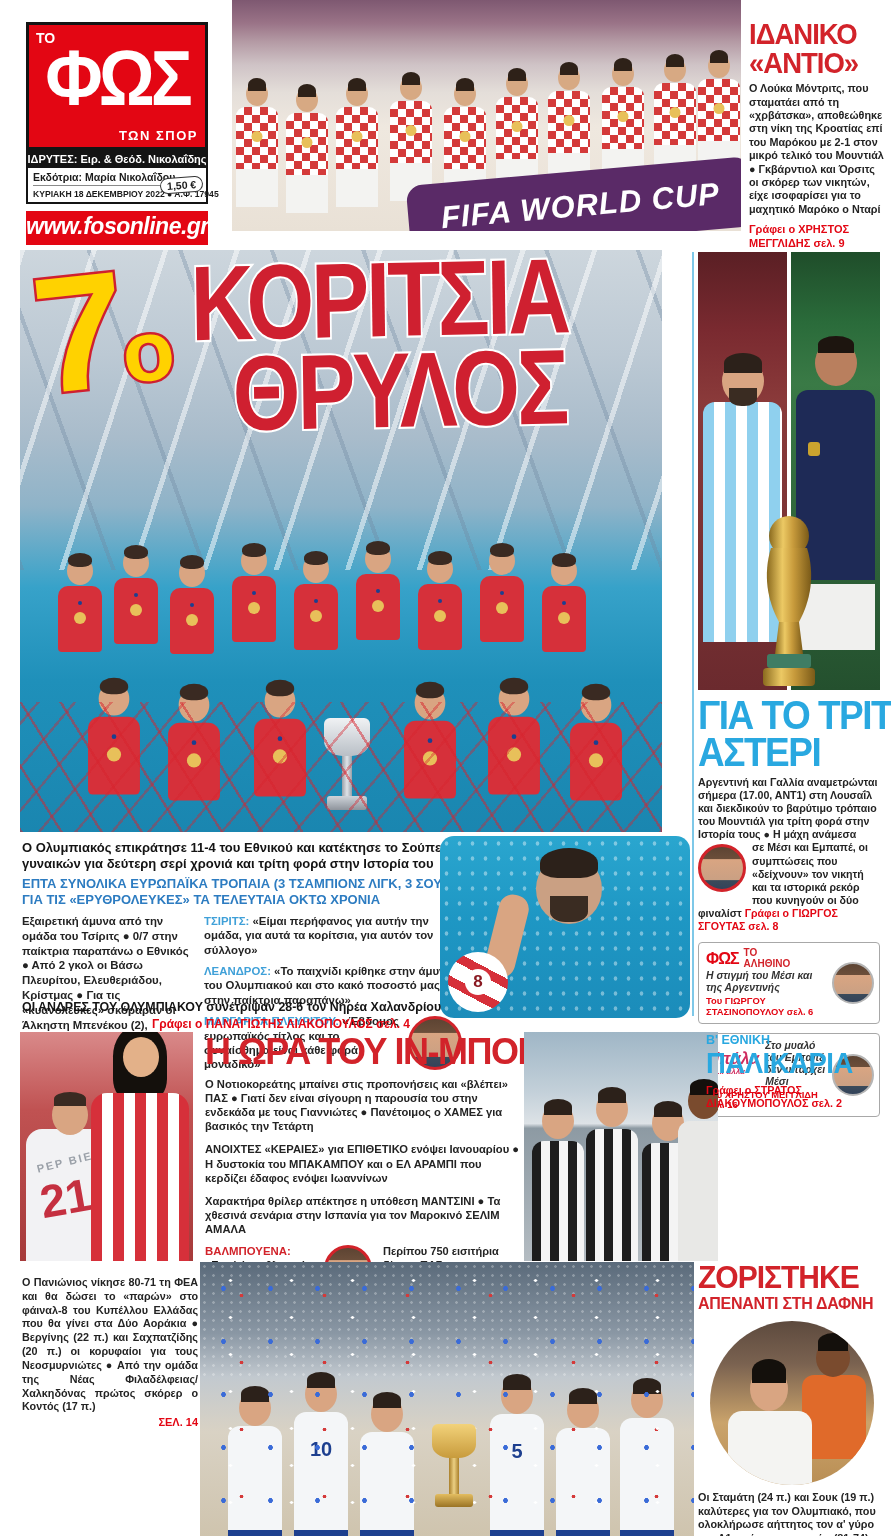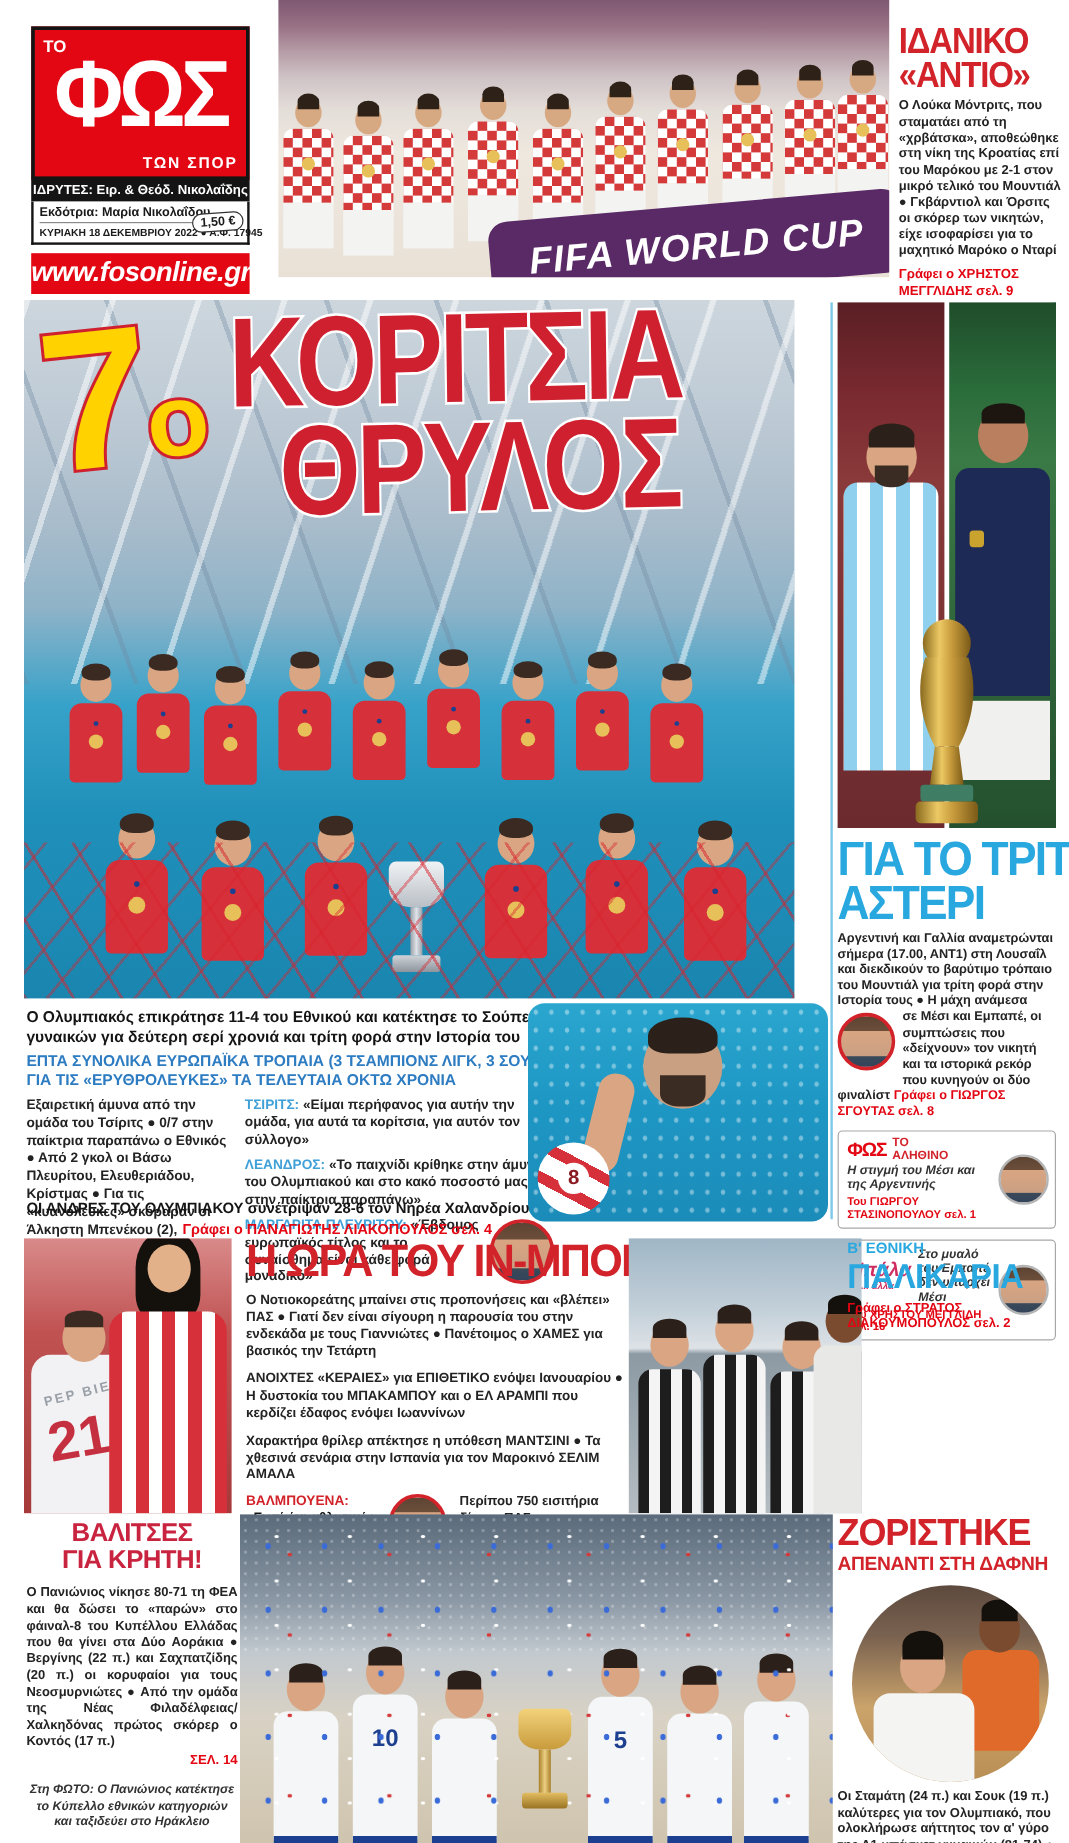--- a/index.html
+++ b/index.html
@@ -433,21 +433,21 @@
       <div class="fl-avatar-left avatar ring-red"></div>
       <span>σε Μέσι και Εμπαπέ, οι συμπτώσεις που «δείχνουν» τον νικητή και τα ιστορικά ρεκόρ που κυνηγούν οι δύο φιναλίστ </span>
       <span class="red-author">Γράφει ο ΓΙΩΡΓΟΣ ΣΓΟΥΤΑΣ σελ. 8</span>
     </div>
     <div class="promo">
       <div class="promo-logo-row">
         <span class="fos-mini">ΦΩΣ</span>
         <span class="fos-right"><span>ΤΟ</span><br><span>ΑΛΗΘΙΝΟ</span></span>
       </div>
       <div class="promo-text">Η στιγμή του Μέσι και της Αργεντινής</div>
-      <div class="promo-author">Του ΓΙΩΡΓΟΥ ΣΤΑΣΙΝΟΠΟΥΛΟΥ σελ. 1</div>
+      <div class="promo-author">Του ΓΙΩΡΓΟΥ ΣΤΑΣΙΝΟΠΟΥΛΟΥ σελ. 6</div>
       <div class="promo-avatar avatar ring-gray"></div>
     </div>
     <div class="promo">
       <div class="promo2-row">
         <div>
           <div class="bala-logo">Μπάλα</div>
           <div class="bala-sub">και... άλλα</div>
         </div>
         <div class="promo-text">Στο μυαλό του Εμπαπέ δεν υπάρχει Μέσι</div>
       </div>
@@ -491,27 +491,22 @@
   <div id="palikaria">
     <div class="pal-kicker">Β' ΕΘΝΙΚΗ</div>
     <div class="pal-hl">ΠΑΛΙΚΑΡΙΑ</div>
     <div class="pal-author">
       <div>Γράφει ο ΣΤΡΑΤΟΣ</div>
       <div>ΔΙΑΚΟΥΜΟΠΟΥΛΟΣ σελ. 2</div>
     </div>
   </div>
 
   <div id="valitses">
-    <div class="val-hl">
-      <div>ΒΑΛΙΤΣΕΣ</div>
-      <div>ΓΙΑ ΚΡΗΤΗ!</div>
-    </div>
     <div class="val-body">Ο Πανιώνιος νίκησε 80-71 τη ΦΕΑ και θα δώσει το «παρών» στο φάιναλ-8 του Κυπέλλου Ελλάδας που θα γίνει στα Δύο Αοράκια ● Βεργίνης (22 π.) και Σαχπατζίδης (20 π.) οι κορυφαίοι για τους Νεοσμυρνιώτες ● Από την ομάδα της Νέας Φιλαδέλφειας/Χαλκηδόνας πρώτος σκόρερ ο Κοντός (17 π.)</div>
     <div class="val-page">ΣΕΛ. 14</div>
-    <div class="val-caption">Στη ΦΩΤΟ: Ο Πανιώνιος κατέκτησε το Κύπελλο εθνικών κατηγοριών και ταξιδεύει στο Ηράκλειο</div>
 
   </div>
 
   <div id="bball-photo">
     <div class="crowd"></div>
     <div class="bbfig" style="left:28px;bottom:0"></div>
     <div class="bbfig" style="left:94px;bottom:0;height:124px">
         <div class="n">10</div>
       </div>
     <div class="bbfig" style="left:160px;bottom:0;height:104px"></div>

